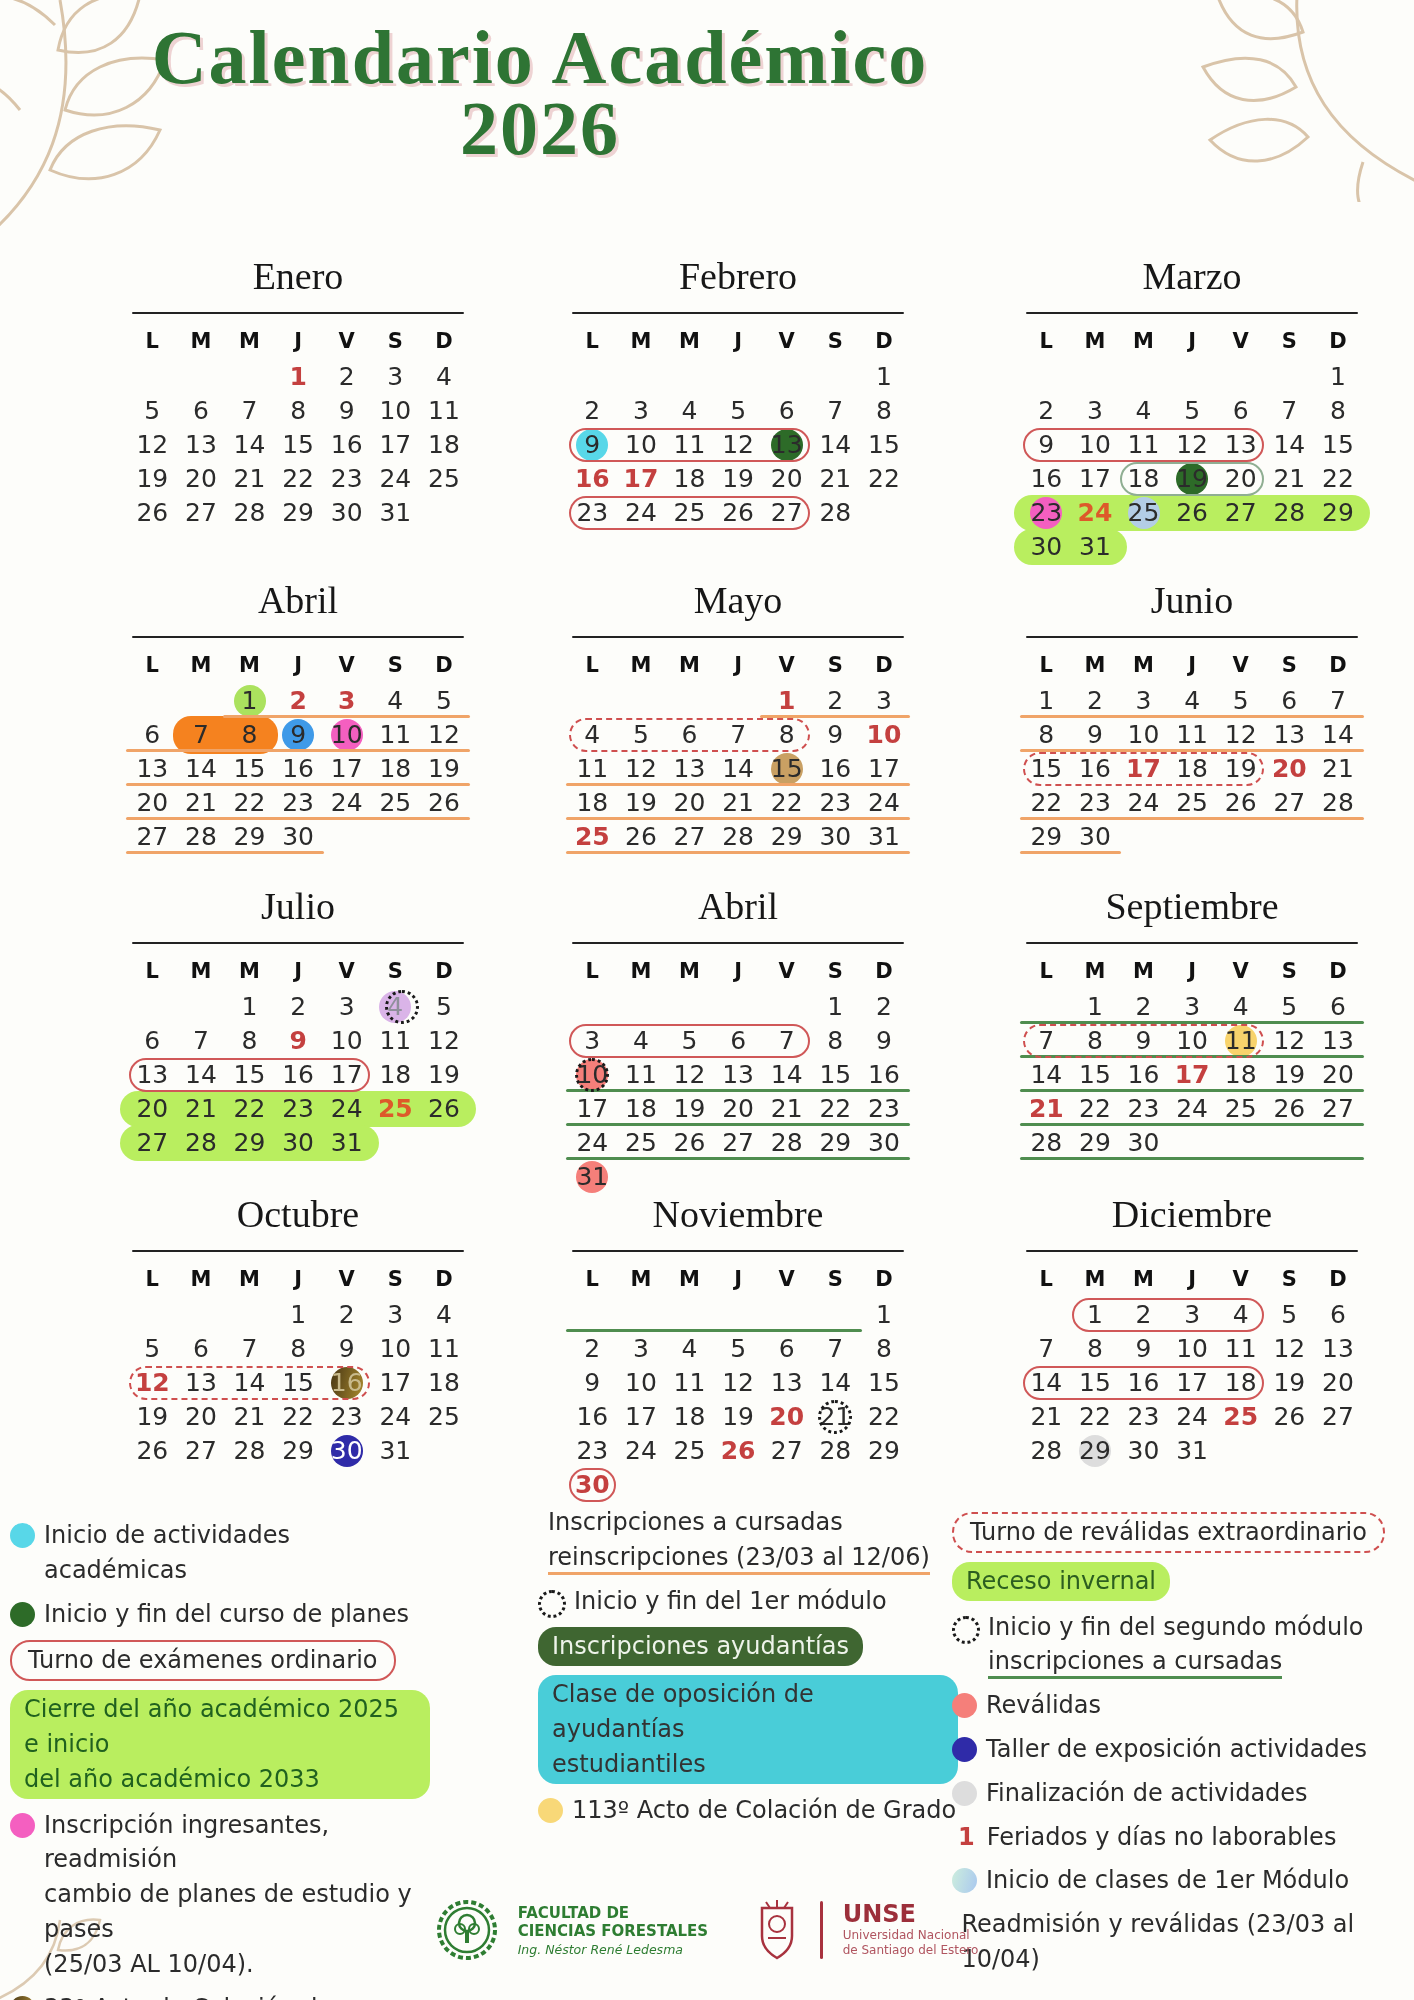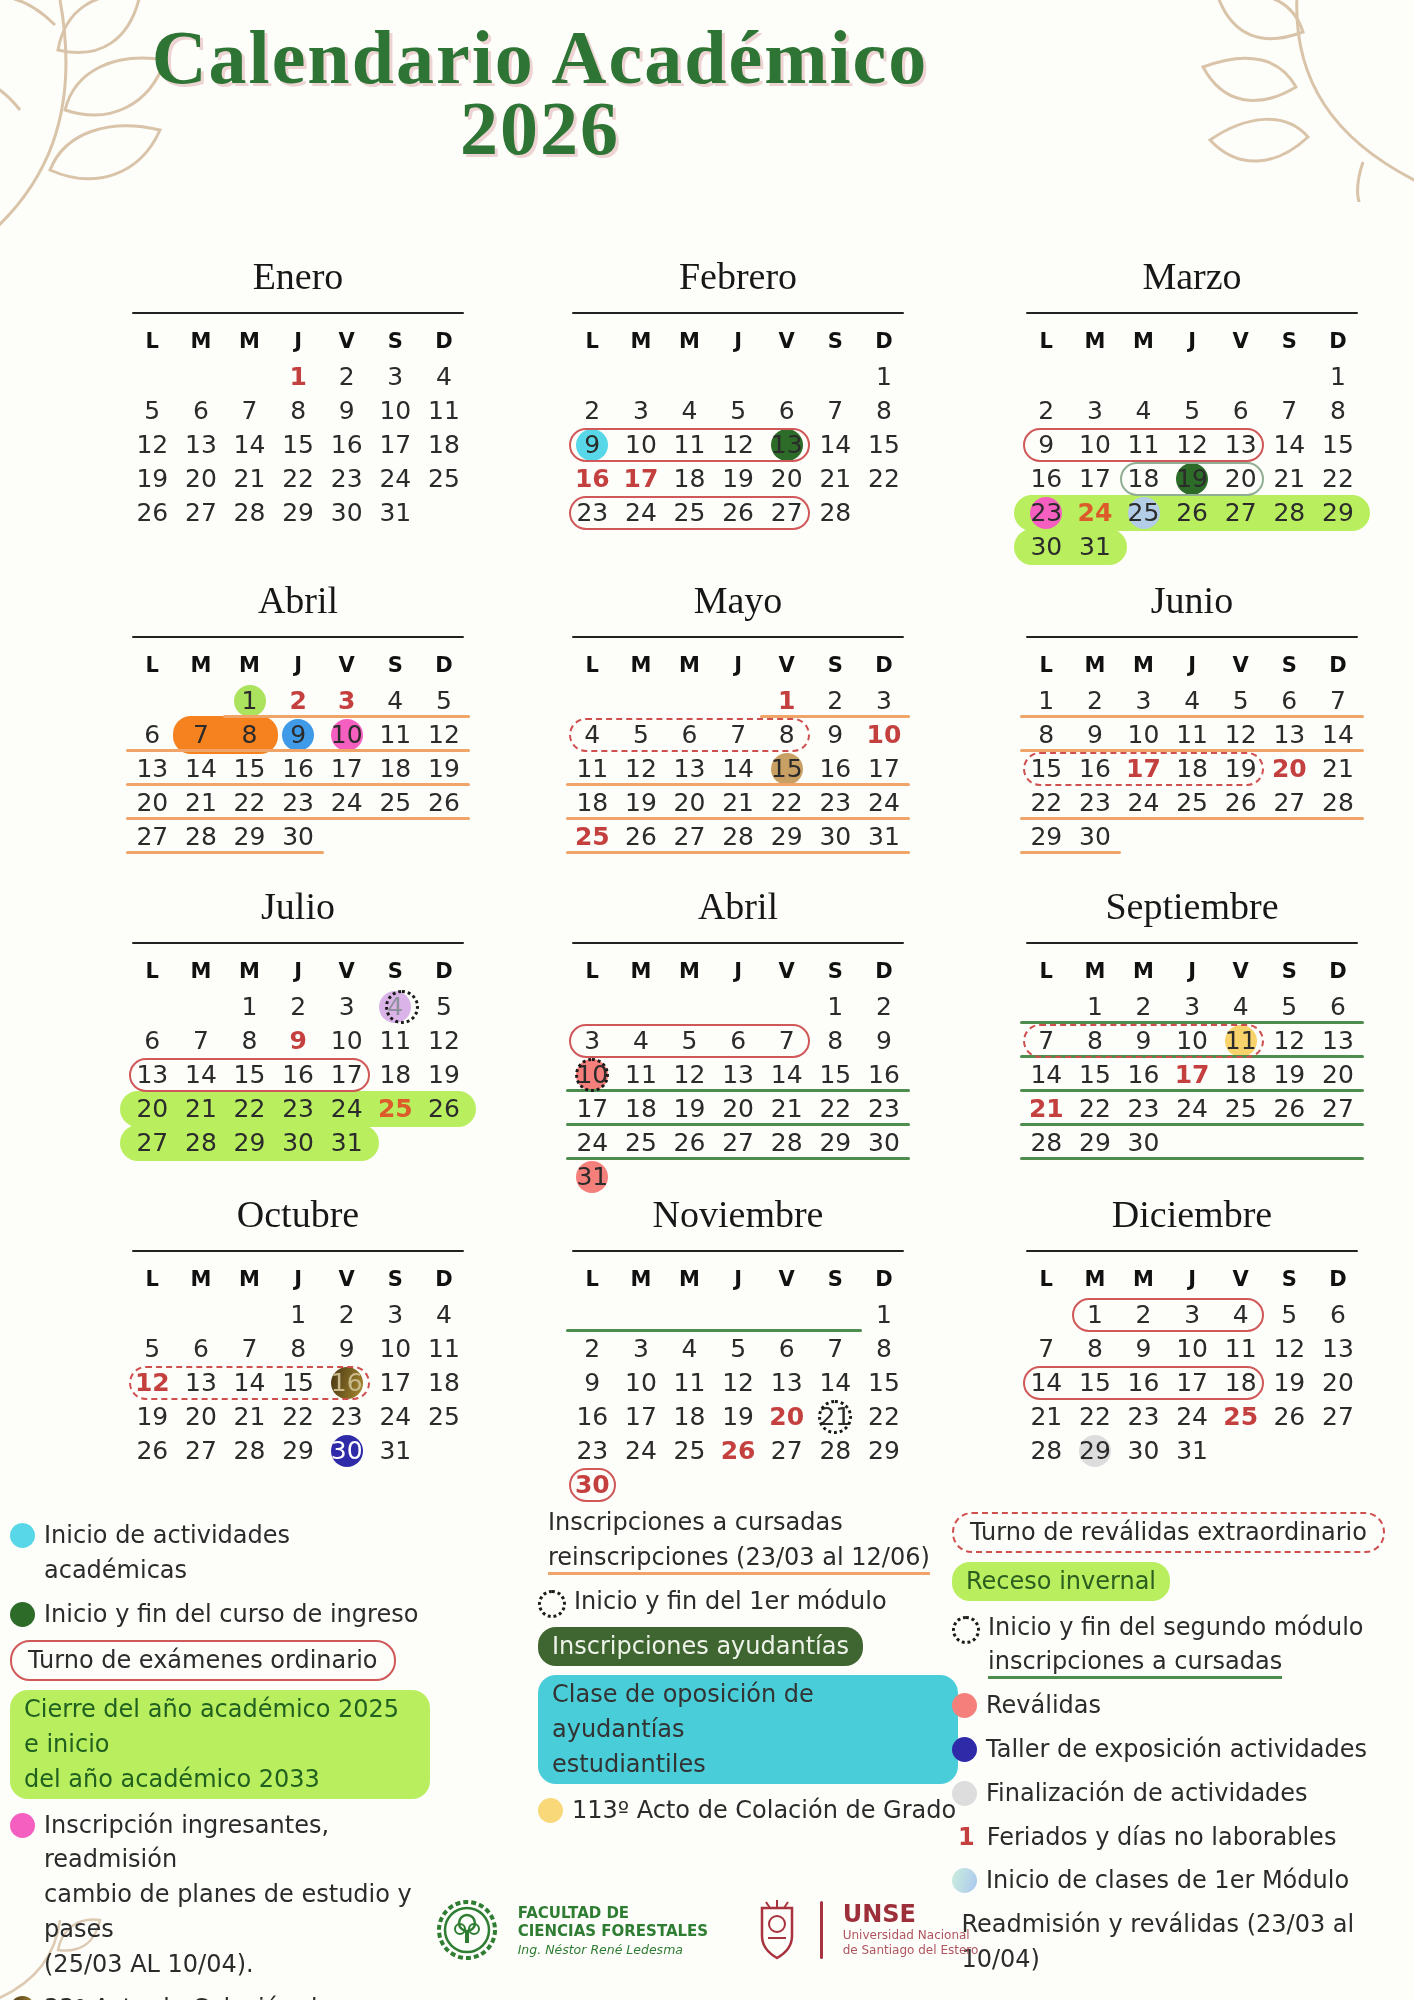--- a/index.html
+++ b/index.html
@@ -673,21 +673,21 @@
 <div class="legend-col" style="left:10px;top:1518px;width:420px" id="legend-left">
     <div class="lg-item">
       <div class="lg-swatch" style="background: rgb(88, 215, 232);"></div>
       <div>
         <div>Inicio de actividades académicas</div>
       </div>
     </div>
     <div class="lg-item">
       <div class="lg-swatch" style="background: rgb(45, 107, 40);"></div>
       <div>
-        <div>Inicio y fin del curso de ingreso</div>
+        <div>Inicio y fin del curso de planes</div>
       </div>
     </div>
     <div class="lg-item">
       <div class="lg-wrap-outline">
         <div>Turno de exámenes ordinario</div>
       </div>
     </div>
     <div class="lg-item">
       <div class="lg-wrap-pill" style="background: rgb(185, 238, 95); color: rgb(32, 97, 31);">
         <div>Cierre del año académico 2025 e inicio</div>

